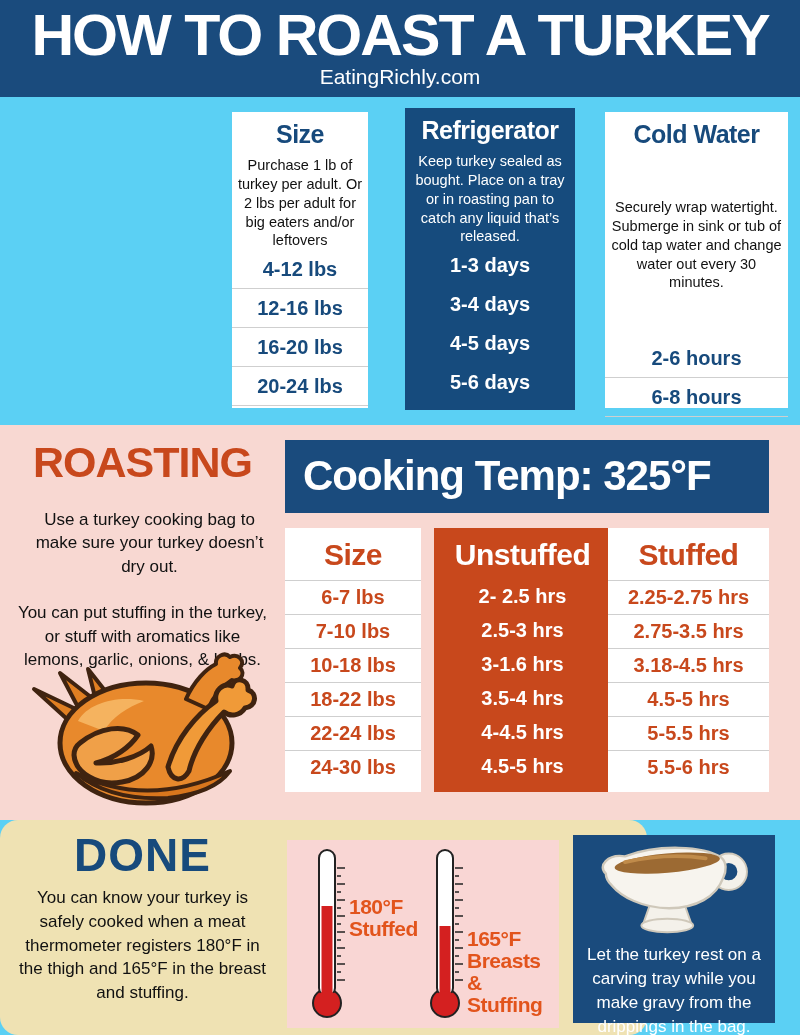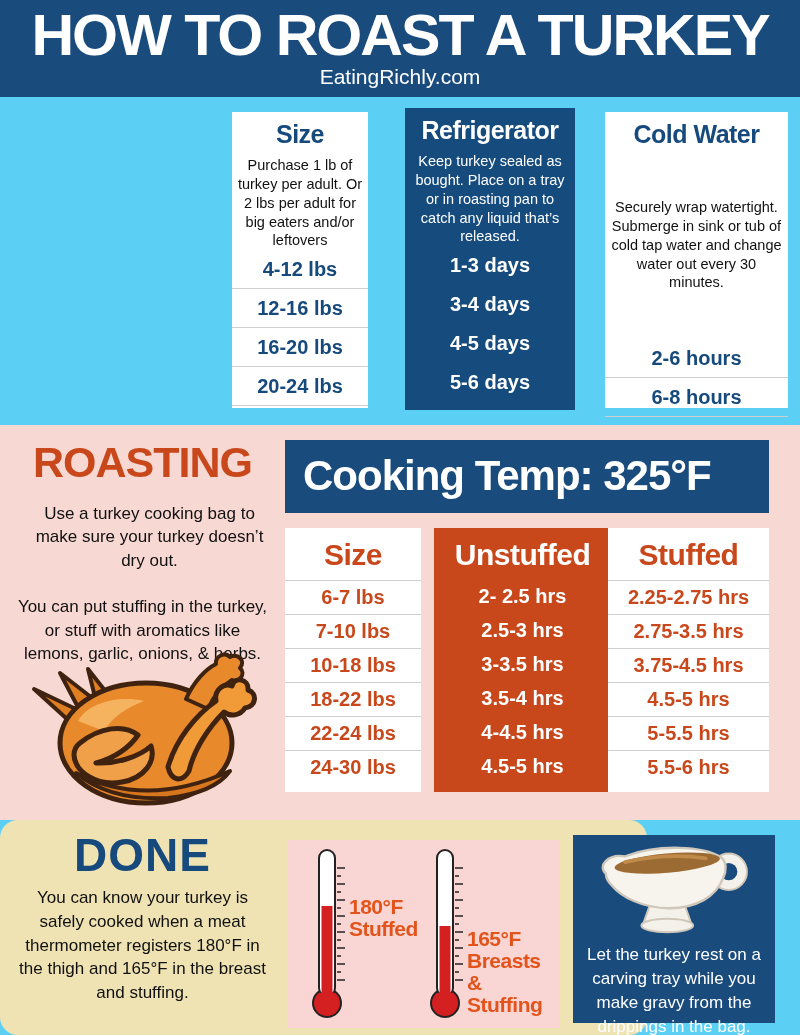--- a/index.html
+++ b/index.html
@@ -33,21 +33,21 @@
   .col-rows { margin-top:0; }
   .col-row { height:39px; line-height:38px; text-align:center; font-weight:bold; font-size:20px; }
   .white .col-row { color:#174a7c; border-bottom:1px solid #cfcfcf; }
   .navy  .col-row { color:#fff; }
 
   
   .roasting { position:absolute; left:0; top:425px; width:800px; height:395px; background:#f8d8d2; }
   .roast-left { position:absolute; left:0; top:0; width:285px; height:395px; }
   .roast-left h2 { color:#c8481c; font-size:43px; font-weight:bold; text-align:center; letter-spacing:-1px; margin-top:13px; }
   .roast-left p { color:#111; font-size:17px; line-height:1.38; text-align:center; padding:0 14px; }
-  .roast-left .p1 { margin-top:15px;padding-left:28px; }
+  .roast-left .p1 { margin-top:21px;padding-left:28px; }
   .roast-left .p2 { margin-top:23px; }
   .roast-left svg { position:absolute; left:18px; top:226px; }
 
   .banner { position:absolute; left:285px; top:15px; width:484px; height:73px; background:#1a4b7d; color:#fff; font-weight:bold; font-size:42px; letter-spacing:-1px; line-height:71px; padding-left:18px; white-space:nowrap; }
 
   .roast-table { position:absolute; left:285px; top:103px; width:484px; height:268px; }
   .roast-col { position:absolute; top:0; display:flex; flex-direction:column; padding-bottom:8px; }
   .roast-col.white { background:#fff; }
   .roast-col.orange { background:#c8481c;margin-left:8px; }
   .rc-size  { left:0px;   width:136px; }
@@ -148,30 +148,30 @@
         <div class="rc-cell">7-10 lbs</div>
         <div class="rc-cell">10-18 lbs</div>
         <div class="rc-cell">18-22 lbs</div>
         <div class="rc-cell">22-24 lbs</div>
         <div class="rc-cell">24-30 lbs</div>
       </div>
       <div class="roast-col orange rc-unst">
         <div class="rc-head">Unstuffed</div>
         <div class="rc-cell">2- 2.5 hrs</div>
         <div class="rc-cell">2.5-3 hrs</div>
-        <div class="rc-cell">3-3.5 hrs</div>
+        <div class="rc-cell">3-1.6 hrs</div>
         <div class="rc-cell">3.5-4 hrs</div>
         <div class="rc-cell">4-4.5 hrs</div>
         <div class="rc-cell">4.5-5 hrs</div>
       </div>
       <div class="roast-col white rc-stuf">
         <div class="rc-head">Stuffed</div>
         <div class="rc-cell">2.25-2.75 hrs</div>
         <div class="rc-cell">2.75-3.5 hrs</div>
-        <div class="rc-cell">3.75-4.5 hrs</div>
+        <div class="rc-cell">3.18-4.5 hrs</div>
         <div class="rc-cell">4.5-5 hrs</div>
         <div class="rc-cell">5-5.5 hrs</div>
         <div class="rc-cell">5.5-6 hrs</div>
       </div>
     </div>
   </div>
 
   <div class="done">
     <div class="done-left">
       <h2>DONE</h2>

